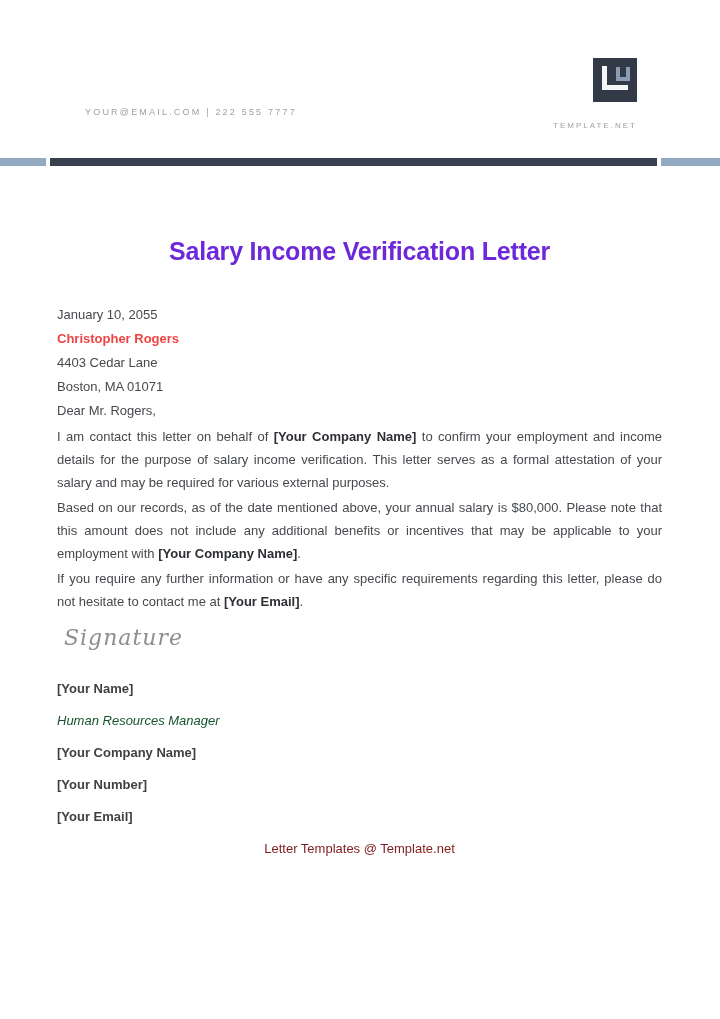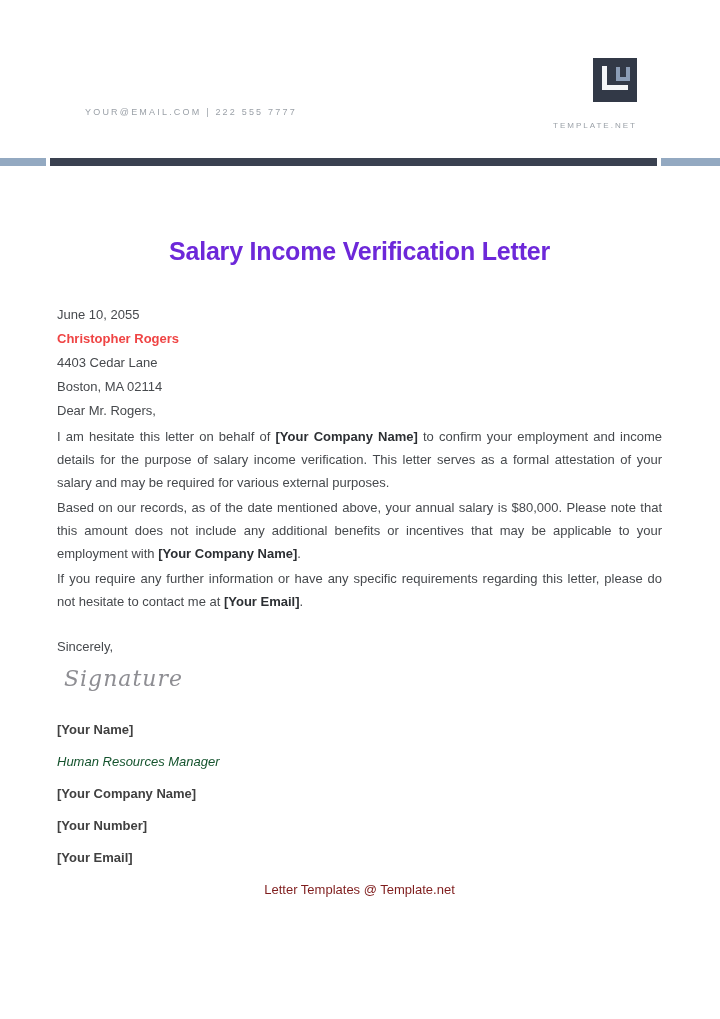--- a/index.html
+++ b/index.html
@@ -135,34 +135,33 @@
     <div class="seg-dark"></div>
     <div class="seg-gap"></div>
     <div class="seg-light-right"></div>
   </div>
 
   <div class="content">
 
     <div class="title">Salary Income Verification Letter</div>
 
     <div class="address-block">
-      <div>June 10, 2055</div>
+      <div>January 10, 2055</div>
       <div class="bold-line">Christopher Rogers</div>
       <div>4403 Cedar Lane</div>
-      <div>Boston, MA 02114</div>
+      <div>Boston, MA 01071</div>
       <div>Dear Mr. Rogers,</div>
     </div>
 
-    <p class="body-par"><span>I am hesitate this letter on behalf of </span><b>[Your Company Name]</b><span> to confirm your employment and income details for the purpose of salary income verification. This letter serves as a formal attestation of your salary and may be required for various external purposes.</span></p>
+    <p class="body-par"><span>I am contact this letter on behalf of </span><b>[Your Company Name]</b><span> to confirm your employment and income details for the purpose of salary income verification. This letter serves as a formal attestation of your salary and may be required for various external purposes.</span></p>
 
     <p class="body-par"><span>Based on our records, as of the date mentioned above, your annual salary is $80,000. Please note that this amount does not include any additional benefits or incentives that may be applicable to your employment with </span><b>[Your Company Name]</b><span>.</span></p>
 
     <p class="body-par"><span>If you require any further information or have any specific requirements regarding this letter, please do not hesitate to contact me at </span><b>[Your Email]</b><span>.</span></p>
 
-    <div class="closing">Sincerely,</div>
 
     <div class="signature-script">Signature</div>
 
     <div class="signoff">
       <div class="strong">[Your Name]</div>
       <div class="role">Human Resources Manager</div>
       <div class="strong">[Your Company Name]</div>
       <div class="strong">[Your Number]</div>
       <div class="strong">[Your Email]</div>
     </div>

